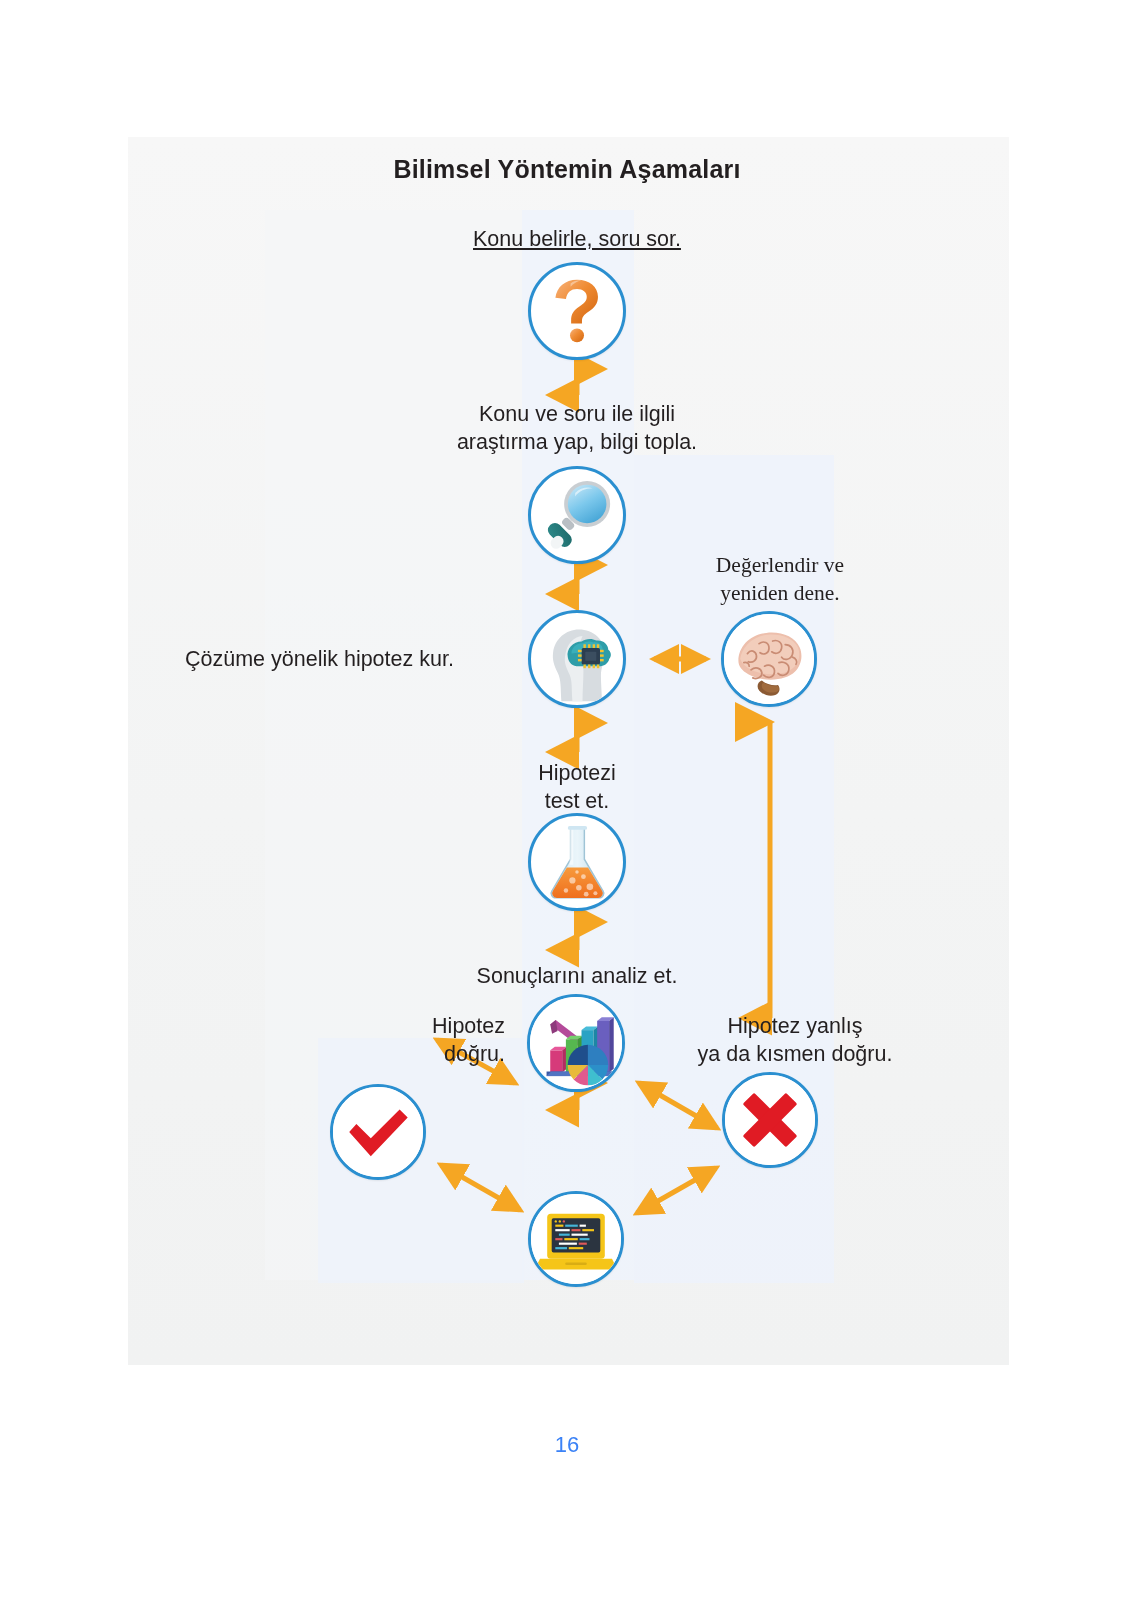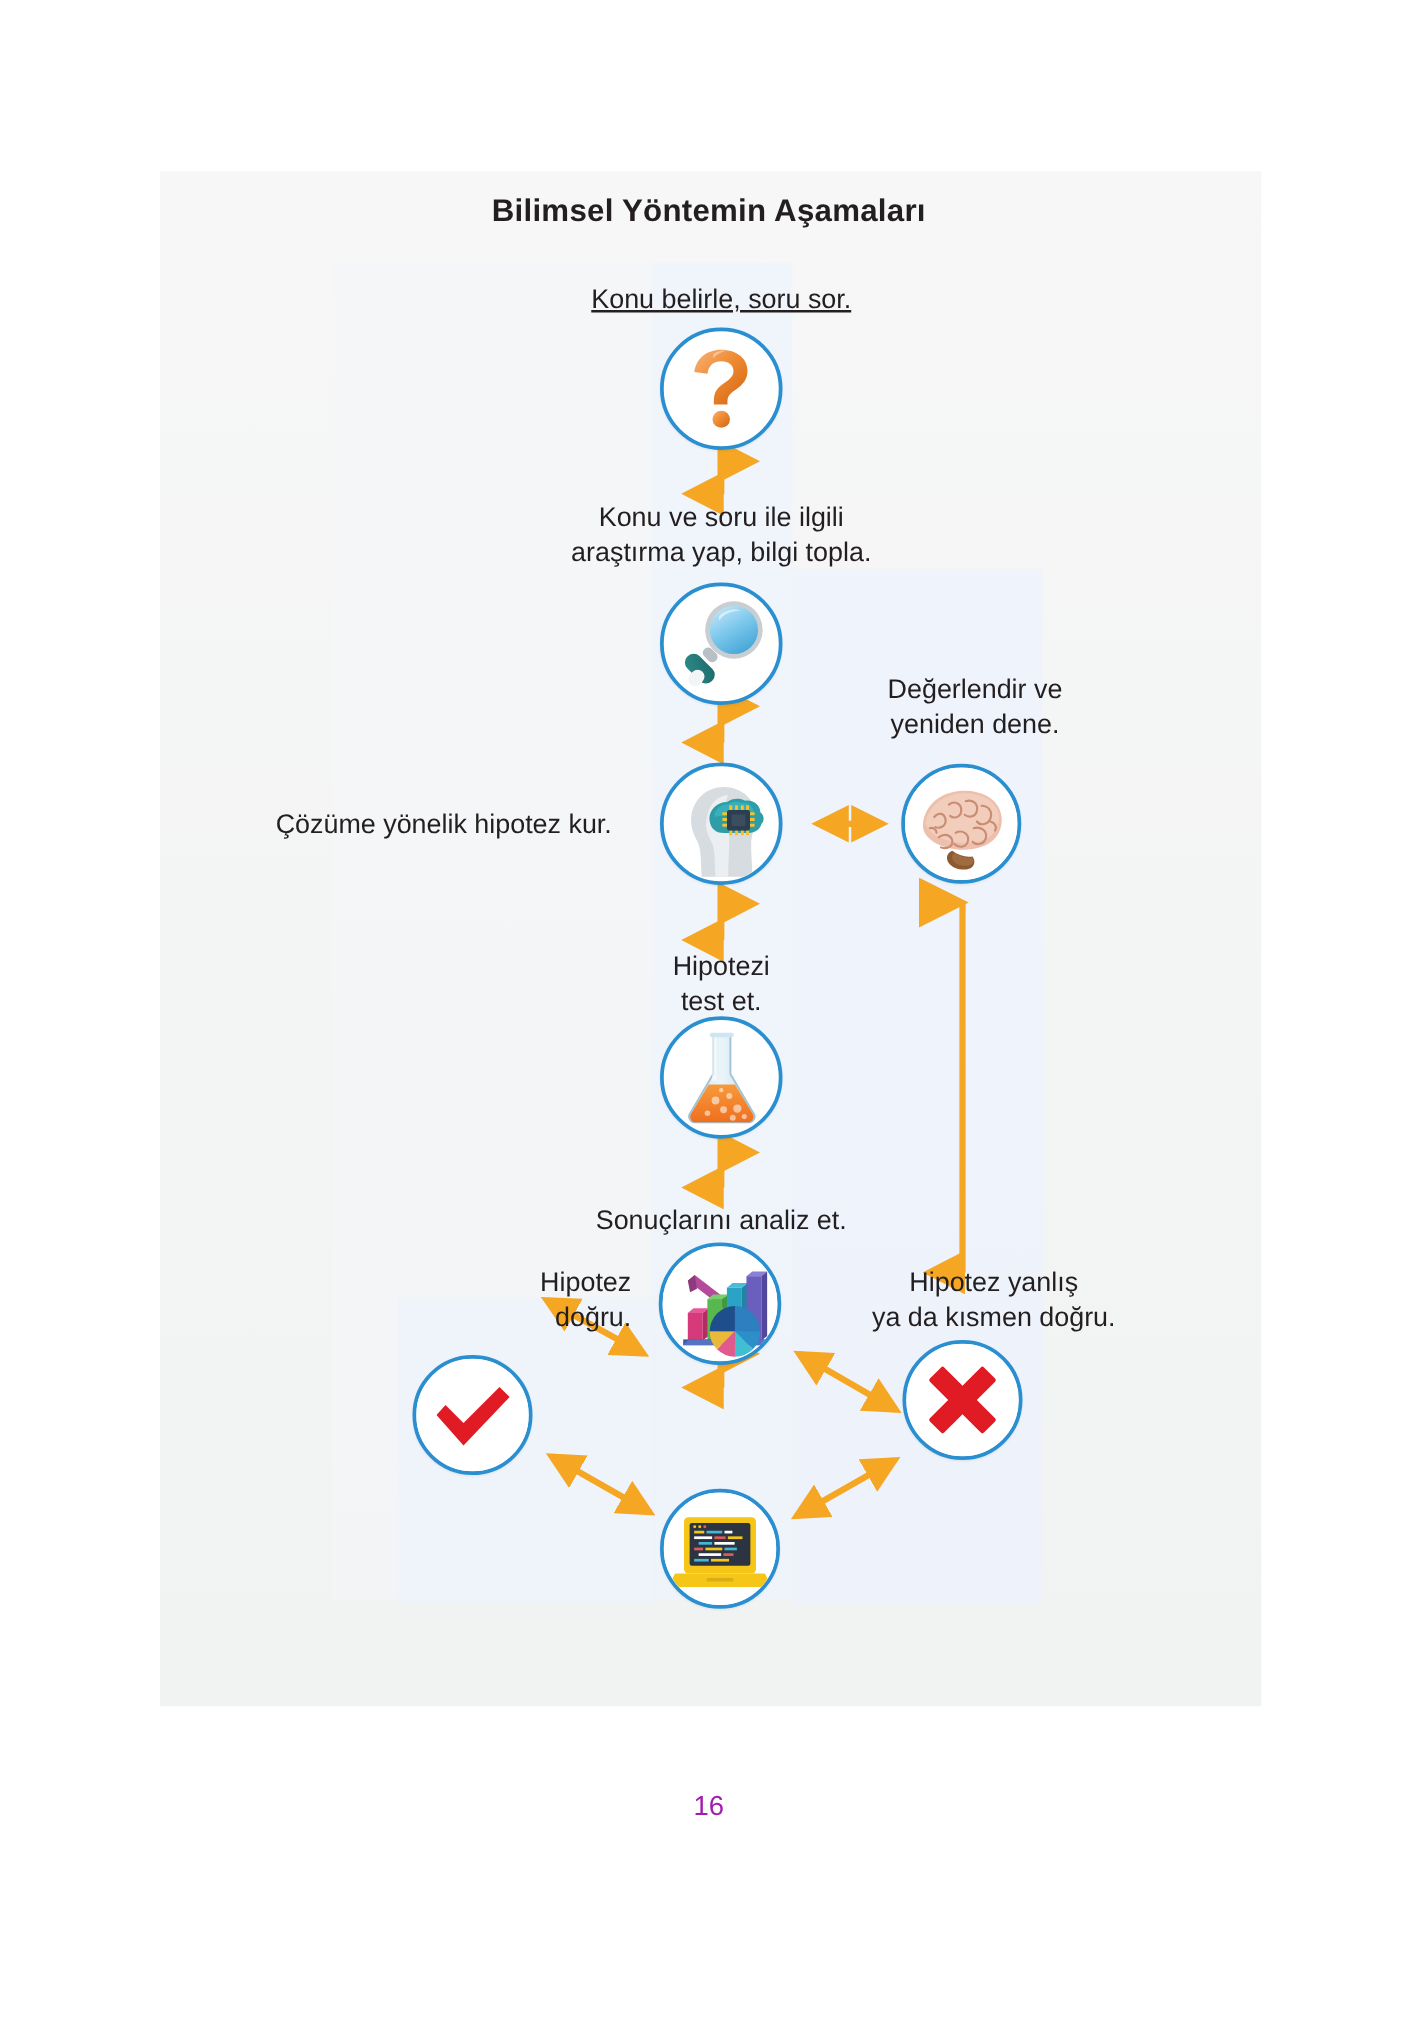--- a/index.html
+++ b/index.html
@@ -59,21 +59,21 @@
     box-shadow: 0 1px 2px rgba(0,0,0,.07);
     overflow: hidden;
   }
   .node svg { display: block; width: 100%; height: 100%; }
 
   
   .arrows { position: absolute; left: 0; top: 0; width: 1134px; height: 1616px; pointer-events: none; }
 
   .pagenum {
     position: absolute; left: 0; top: 1432px; width: 1134px;
-    text-align: center; font-size: 22px; color: #a21caf;
+    text-align: center; font-size: 22px; color: #3b82f6;
   }
 </style>
 </head>
 <body>
 
 <div id="page">
 
   <div class="panel"></div>
   <div class="wash wash-vleft"></div>
   <div class="wash wash-col"></div>
@@ -155,21 +155,21 @@
       </defs>
       <rect x="24" y="57" width="15" height="30" rx="7" transform="rotate(-45 31 72)" fill="url(#ghandle)"></rect>
       <rect x="21" y="74" width="15" height="12" rx="6" transform="rotate(-45 28 80)" fill="#f2f5f6"></rect>
       <circle cx="61" cy="38" r="25" fill="#c9ced2"></circle>
       <circle cx="61" cy="38" r="21" fill="url(#glens)"></circle>
       <path d="M48 26c5-5 13-7 19-5-8 0-15 3-19 9z" fill="#ffffff" opacity=".55"></path>
       <rect x="36" y="53" width="9" height="14" rx="4" transform="rotate(-45 40 60)" fill="#b9bfc4"></rect>
     </svg>
   </div>
 
-  <div class="lbl" style="left:185px; top:645px; width:340px; text-align:center;">Çözüme yönelik hipotez kur.</div>
+  <div class="lbl" style="left:185px; top:645px; width:340px; text-align:left;">Çözüme yönelik hipotez kur.</div>
   <div class="node" style="left:528px; top:610px; width:98px; height:98px;">
     <svg viewBox="0 0 100 100">
       <path d="M33 96c-1-14 0-23-4-31-4-8-6-14-5-22C26 28 38 18 52 18c16 0 28 11 28 26 0 9-4 15-4 24 0 10 1 18 1 28z" fill="#d7dce0"></path>
       <path d="M45 96c-1-13 0-22-3-29-4-8-6-13-5-20C39 33 46 26 56 25c-2 4-3 9-3 14 0 10 4 15 4 24 0 10-1 22-1 33z" fill="#eceff1"></path>
       <path d="M40 48c-2-9 6-17 15-17 4-3 11-4 16-1 7-1 13 4 13 10 3 2 4 7 1 10-1 5-6 8-11 8H52c-7 0-11-4-12-10z" fill="#2e9da8"></path>
       <path d="M44 44c0-6 5-11 12-11 3-2 8-3 12-1 5-1 10 3 10 8z" fill="#3bb3bd" opacity=".85"></path>
       <rect x="55" y="38" width="20" height="18" rx="2" fill="#2c3e50"></rect>
       <g fill="#f2c230">
         <rect x="57" y="34" width="2.6" height="4"></rect>
           <rect x="62" y="34" width="2.6" height="4"></rect>
@@ -183,21 +183,21 @@
           <rect x="51" y="45" width="4" height="2.6"></rect>
         <rect x="51" y="50" width="4" height="2.6"></rect>
         <rect x="75" y="40" width="4" height="2.6"></rect>
           <rect x="75" y="45" width="4" height="2.6"></rect>
         <rect x="75" y="50" width="4" height="2.6"></rect>
       </g>
       <rect x="59" y="42" width="12" height="10" rx="1" fill="#3b4e60"></rect>
     </svg>
   </div>
 
-  <div class="lbl" style="left:660px; top:537px; width:240px;">Değerlendir ve
+  <div class="lbl" style="left:660px; top:551px; width:240px;font-family:Liberation Serif, serif;">Değerlendir ve
 yeniden dene.</div>
   <div class="node" style="left:721px; top:611px; width:96px; height:96px;">
     <svg viewBox="0 0 100 100">
       <rect width="100" height="100" fill="#ffffff"></rect>
       <path d="M16 52c0-16 13-29 31-31 16-2 32 4 37 16 4 9 2 20-5 27-6 6-16 9-27 9-9 0-18-2-25-6-7-4-11-9-11-15z" fill="#edbfac"></path>
       <path d="M18 50c2-14 15-26 31-27 14-1 28 4 33 14 3 7 2 16-4 22-6 6-15 8-25 8-8 0-17-2-23-5-6-3-10-7-12-12z" fill="#f2cdbb"></path>
       <g stroke="#c98c74" stroke-width="1.9" fill="none" stroke-linecap="round">
         <path d="M26 44c4-5 9-3 10 2s-4 9-9 7"></path>
         <path d="M39 33c5-4 11-1 11 5s-6 8-10 5"></path>
         <path d="M54 30c6-2 11 2 10 8s-7 7-11 4"></path>

